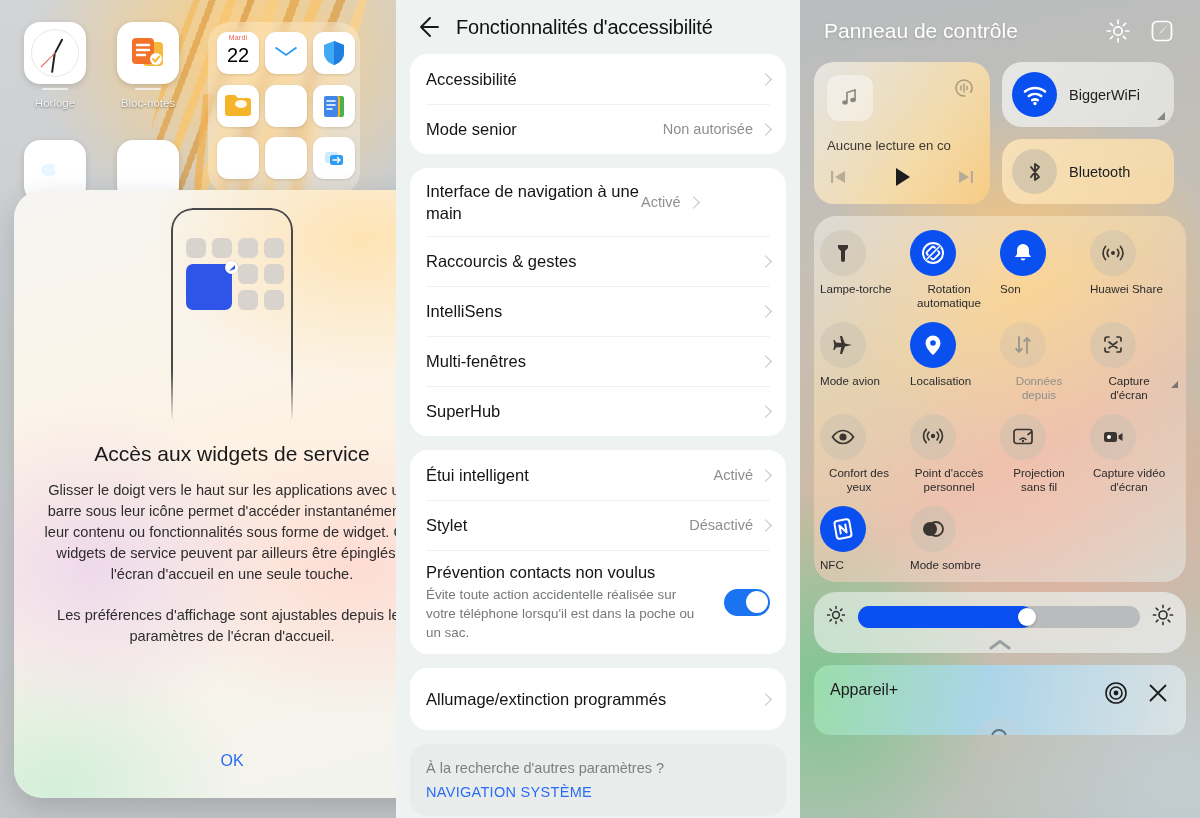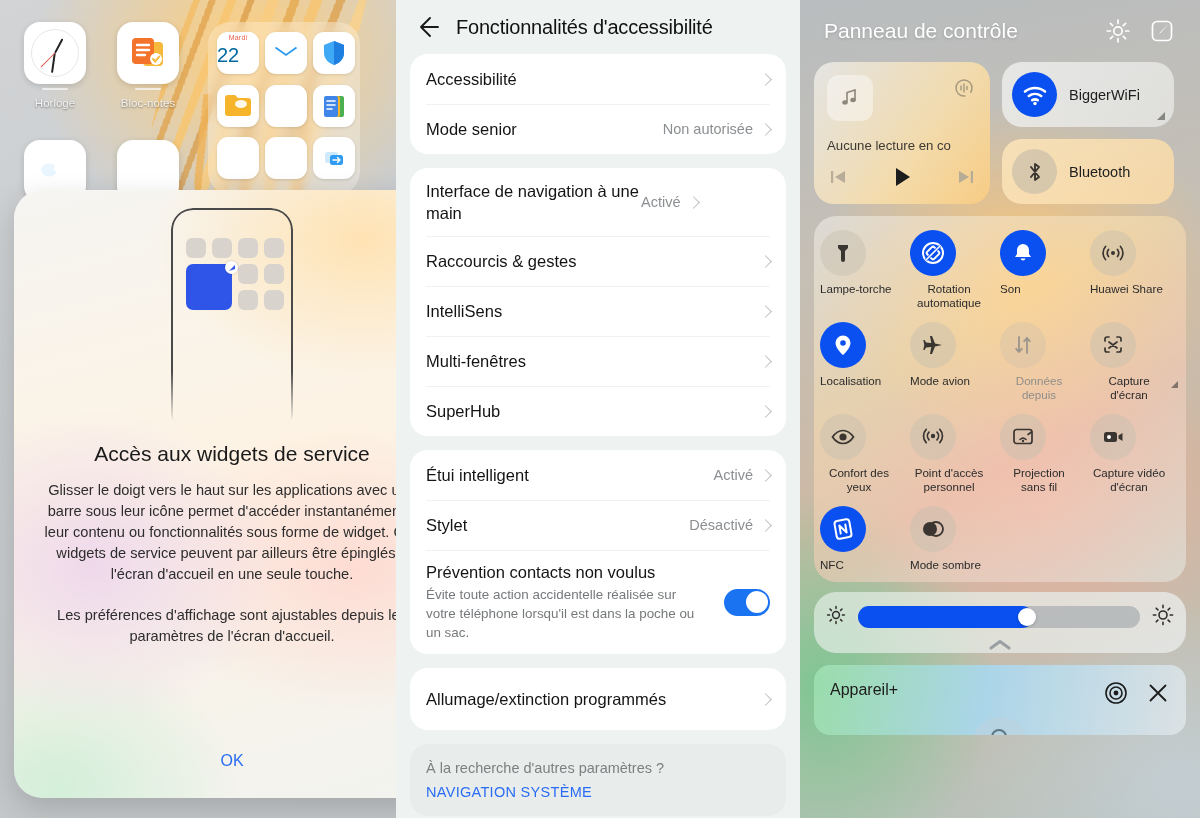--- a/index.html
+++ b/index.html
@@ -81,21 +81,21 @@
                  transform-origin: bottom center; transform: translate(-50%,-100%) rotate(28deg); border-radius:2px;}
   .ic-clock .m { position:absolute; left:50%; top:50%; width:1.6px; height:20px; background:#222;
                  transform-origin: bottom center; transform: translate(-50%,-100%) rotate(188deg); border-radius:2px;}
   .ic-clock .s { position:absolute; left:50%; top:50%; width:1px; height:20px; background:#e2574c;
                  transform-origin: bottom center; transform: translate(-50%,-100%) rotate(225deg);}
 
   .ic-notes { background:#fff; display:flex; align-items:center; justify-content:center;}
   .ic-cal { background:#fff; }
   .ic-cal .top { height:28%; background:#fff; color:#e8604c; font-size:7px; text-align:center; padding-top:2px;
                  letter-spacing:.2px;}
-  .ic-cal .num { font-size:20px; color:#0369a1; line-height:1; padding-top:1px;}
+  .ic-cal .num { font-size:20px; text-align:center; color:#000000; line-height:1; padding-top:1px;}
 
   .ic-mail { background: linear-gradient(180deg,#38a9f5,#1585e8); display:flex; align-items:center; justify-content:center;}
   .ic-shield { background:#fff; display:flex; align-items:center; justify-content:center;}
   .ic-files { background:#fff; display:flex; align-items:center; justify-content:center;}
   .ic-huawei { background: linear-gradient(170deg,#f96a5a,#e8413b); display:flex; flex-direction:column;
                align-items:center; justify-content:center; color:#fff; }
   .ic-docs { background:#fff; display:flex; align-items:center; justify-content:center;}
   .ic-info { background: linear-gradient(150deg,#f0497f,#c64bd6); display:flex; align-items:center; justify-content:center;
              color:#fff; font-style:italic; font-weight:bold;}
   .ic-x { background: linear-gradient(150deg,#f2558e,#b245e0); display:flex; align-items:center; justify-content:center;
@@ -603,37 +603,37 @@
               <path d="M8.5 9.5 a6 6 0 0 0 0 7" stroke="#3a3530" stroke-width="1.7" fill="none" stroke-linecap="round"></path>
               <path d="M17.5 9.5 a6 6 0 0 1 0 7" stroke="#3a3530" stroke-width="1.7" fill="none" stroke-linecap="round"></path>
               <path d="M5.5 6.5 a10 10 0 0 0 0 13" stroke="#3a3530" stroke-width="1.7" fill="none" stroke-linecap="round"></path>
               <path d="M20.5 6.5 a10 10 0 0 1 0 13" stroke="#3a3530" stroke-width="1.7" fill="none" stroke-linecap="round"></path>
             </svg>
           </span>
           <span class="tlabel">Huawei Share</span>
         </div>
 
         <div class="tg">
+          <span class="circ off">
+            <svg width="24" height="24" viewBox="0 0 24 24">
+              <path d="M21 12 L14 13.6 L11 21 H9 L10.3 13.9 L5 14.6 L3.6 17 H2.3 L3.3 12 L2.3 7 H3.6 L5 9.4
+                       L10.3 10.1 L9 3 H11 L14 10.4 L21 12 Z" fill="#3a3530"></path>
+            </svg>
+          </span>
+          <span class="tlabel">Mode avion</span>
+        </div>
+
+        <div class="tg">
           <span class="circ on">
             <svg width="24" height="24" viewBox="0 0 24 24">
               <path d="M12 2.5 a7.5 7.5 0 0 1 7.5 7.5 c0 5.5 -7.5 12 -7.5 12 S4.5 15.5 4.5 10 A7.5 7.5 0 0 1 12 2.5 Z" fill="#fff"></path>
               <circle cx="12" cy="10" r="2.8" fill="#0a4ff0"></circle>
             </svg>
           </span>
           <span class="tlabel">Localisation</span>
-        </div>
-
-        <div class="tg">
-          <span class="circ off">
-            <svg width="24" height="24" viewBox="0 0 24 24">
-              <path d="M21 12 L14 13.6 L11 21 H9 L10.3 13.9 L5 14.6 L3.6 17 H2.3 L3.3 12 L2.3 7 H3.6 L5 9.4
-                       L10.3 10.1 L9 3 H11 L14 10.4 L21 12 Z" fill="#3a3530"></path>
-            </svg>
-          </span>
-          <span class="tlabel">Mode avion</span>
         </div>
 
         <div class="tg dim">
           <span class="circ off" style="background:rgba(198,190,176,.3);">
             <svg width="22" height="22" viewBox="0 0 22 22">
               <path d="M7 3 V18 M7 18 L4.2 14.8 M7 18 L9.8 14.8" stroke="#9b968c" stroke-width="1.8" fill="none" stroke-linecap="round" stroke-linejoin="round"></path>
               <path d="M15 19 V4 M15 4 L12.2 7.2 M15 4 L17.8 7.2" stroke="#9b968c" stroke-width="1.8" fill="none" stroke-linecap="round" stroke-linejoin="round"></path>
             </svg>
           </span>
           <span class="tlabel">Données depuis</span>

